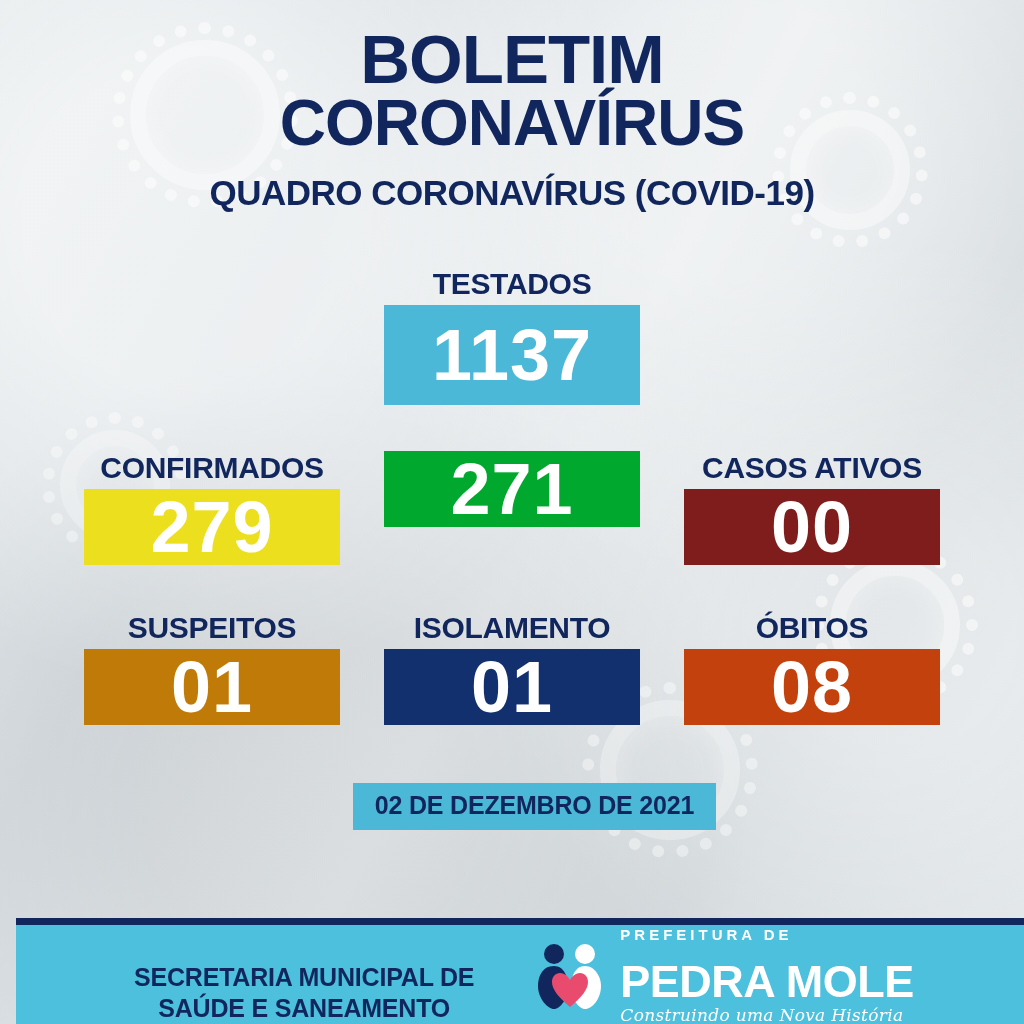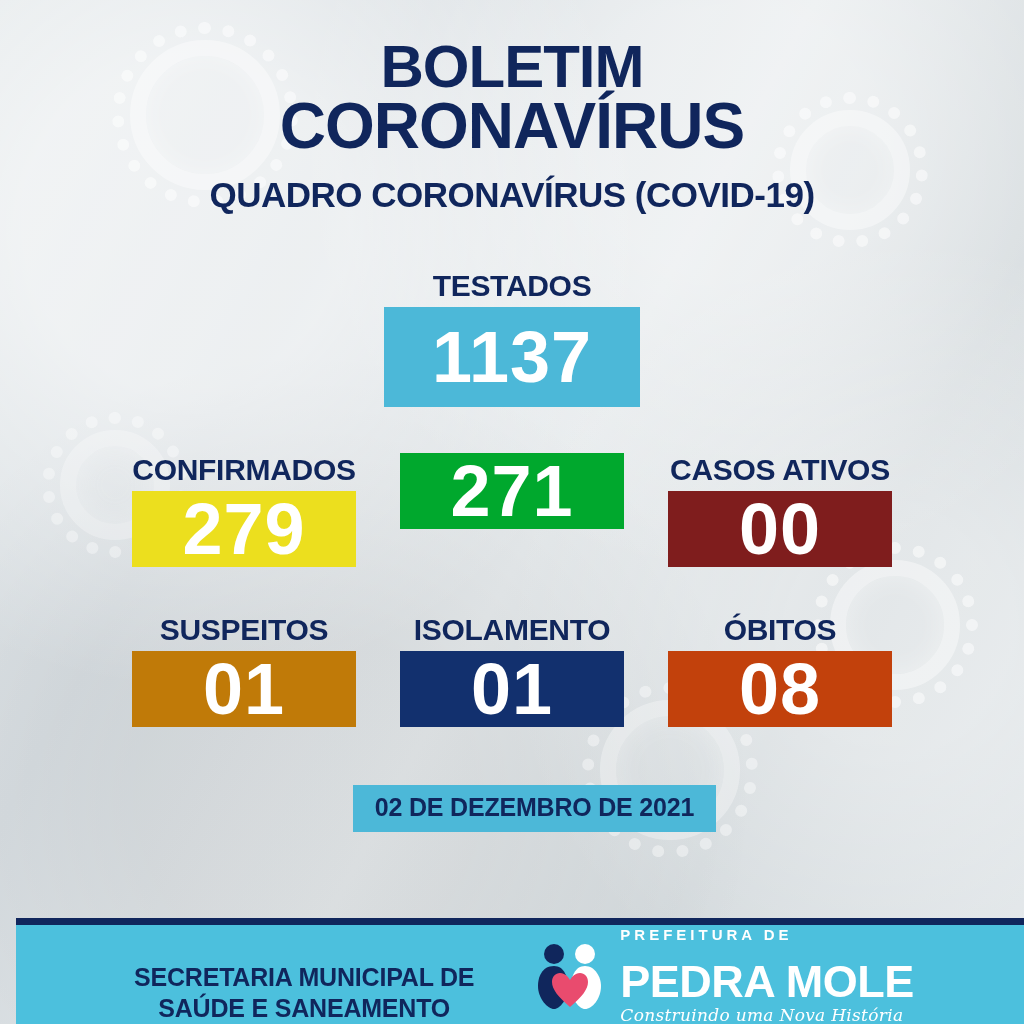--- a/index.html
+++ b/index.html
@@ -44,21 +44,21 @@
 
   .content { position: relative; z-index: 3; width: 100%; height: 100%; }
 
   .title {
     text-align: center;
     color: #10265c;
     font-weight: bold;
     letter-spacing: -1px;
     line-height: .96;
   }
-  .title .l1 { display: block; font-size: 60px; padding-top: 38px; }
+  .title .l1 { display: block; font-size: 69px; padding-top: 27px; }
   .title .l2 { display: block; font-size: 64px; }
   .subtitle {
     text-align: center;
     color: #10265c;
     font-weight: bold;
     font-size: 35px;
     letter-spacing: -0.5px;
     margin-top: 18px;
   }
 
@@ -85,21 +85,21 @@
   .row-tested .stat { width: 256px; }
   .row-tested .stat-box { height: 100px; }
 
   
   .row3 {
     display: flex;
     justify-content: center;
     gap: 44px;
     margin-top: 46px;
   }
-  .row3 .stat { width: 224px; }
+  .row3 .stat { width: 256px; }
   .row3 .stat-box { height: 76px; }
 
   .date-wrap { display: flex; justify-content: center; margin-top: 58px; }
   .date-badge {
     background: #4cb8d8;
     color: #10265c;
     font-weight: bold;
     font-size: 25px;
     letter-spacing: -0.2px;
     padding: 8px 22px 10px;

